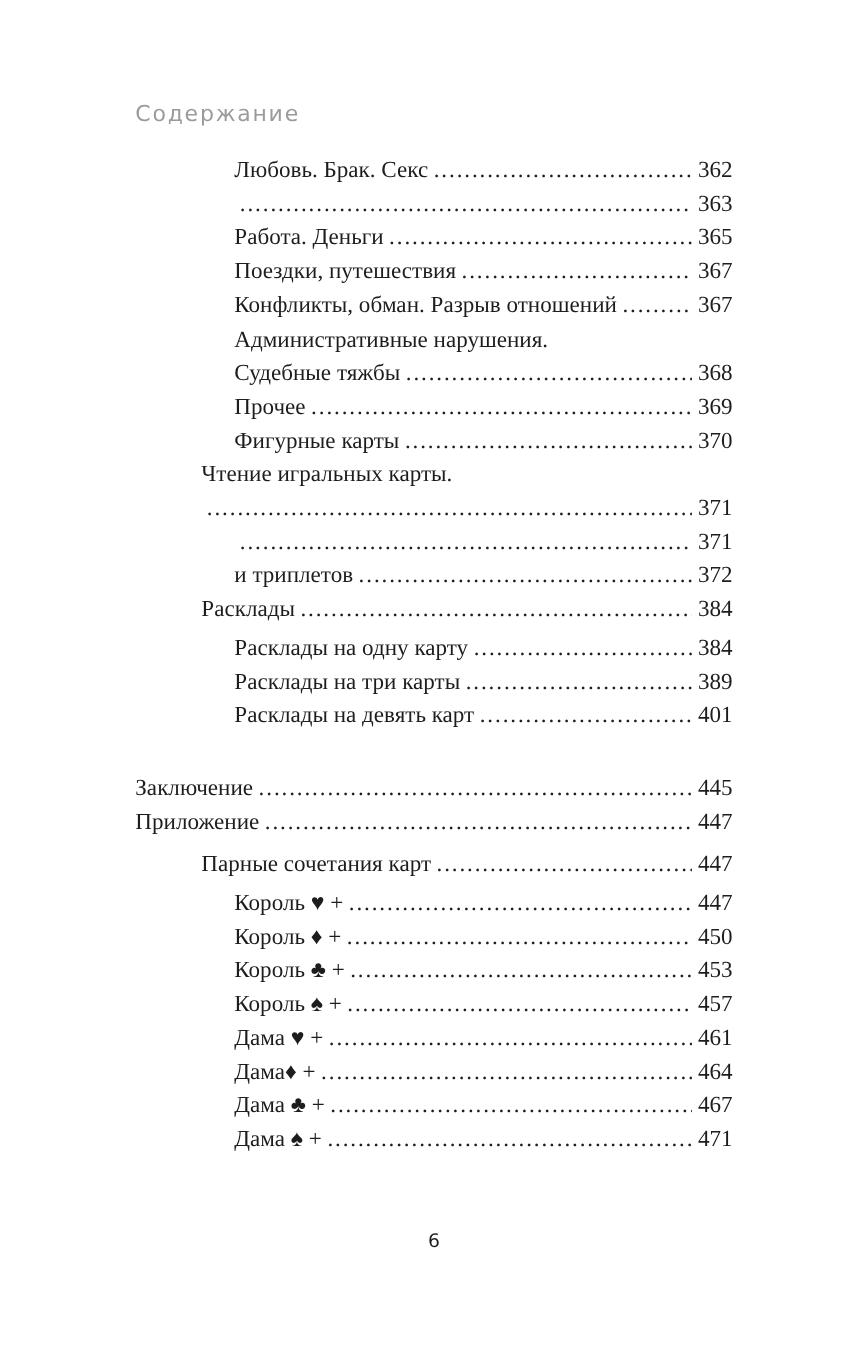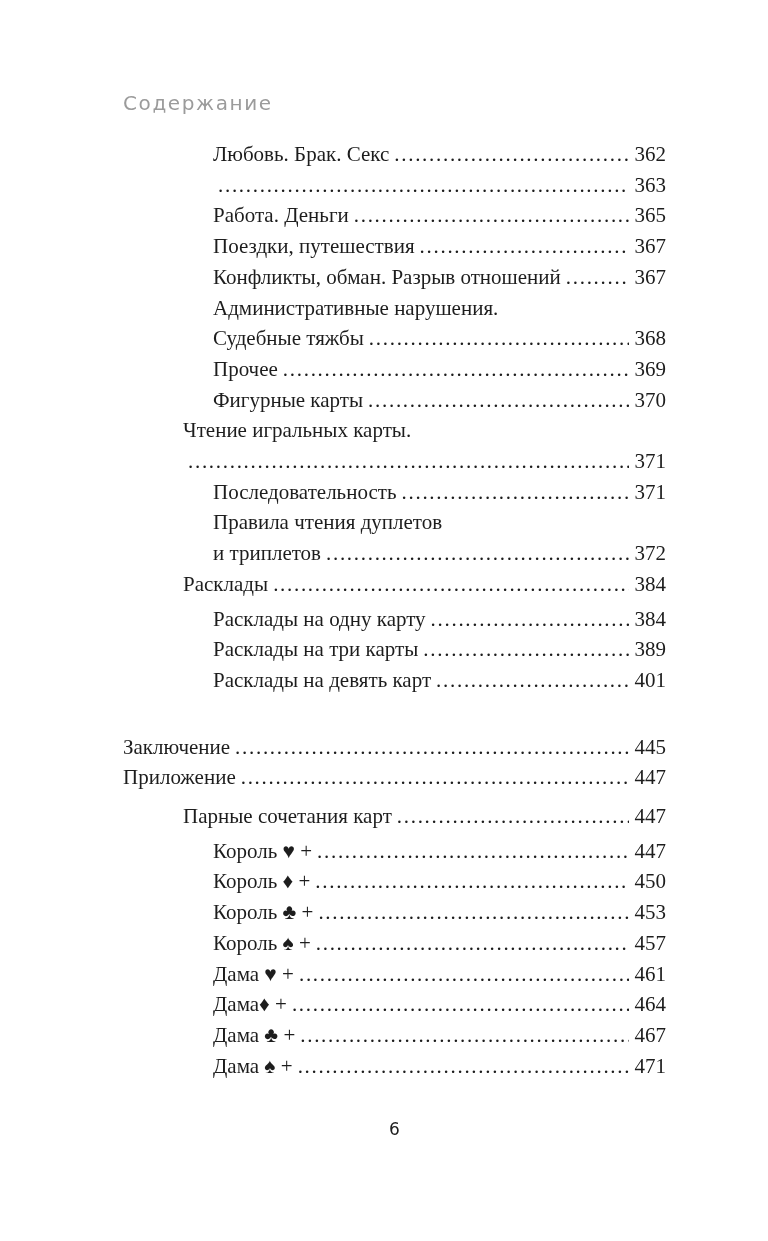--- a/index.html
+++ b/index.html
@@ -132,29 +132,24 @@
       <span class="toc-title">Чтение игральных карты.</span>
 
     </div>
 
     <div class="toc-row lvl1">
       <span class="dot-leader">........................................................................................................................</span>
       <span class="toc-page-num">371</span>
     </div>
 
     <div class="toc-row lvl2">
-      <span class="toc-title">Последовательность</span>
       <span class="dot-leader">........................................................................................................................</span>
       <span class="toc-page-num">371</span>
     </div>
 
-    <div class="toc-row lvl2 noline">
-      <span class="toc-title">Правила чтения дуплетов</span>
-
-    </div>
 
     <div class="toc-row lvl2">
       <span class="toc-title">и триплетов</span>
       <span class="dot-leader">........................................................................................................................</span>
       <span class="toc-page-num">372</span>
     </div>
 
     <div class="toc-row lvl1">
       <span class="toc-title">Расклады</span>
       <span class="dot-leader">........................................................................................................................</span>

